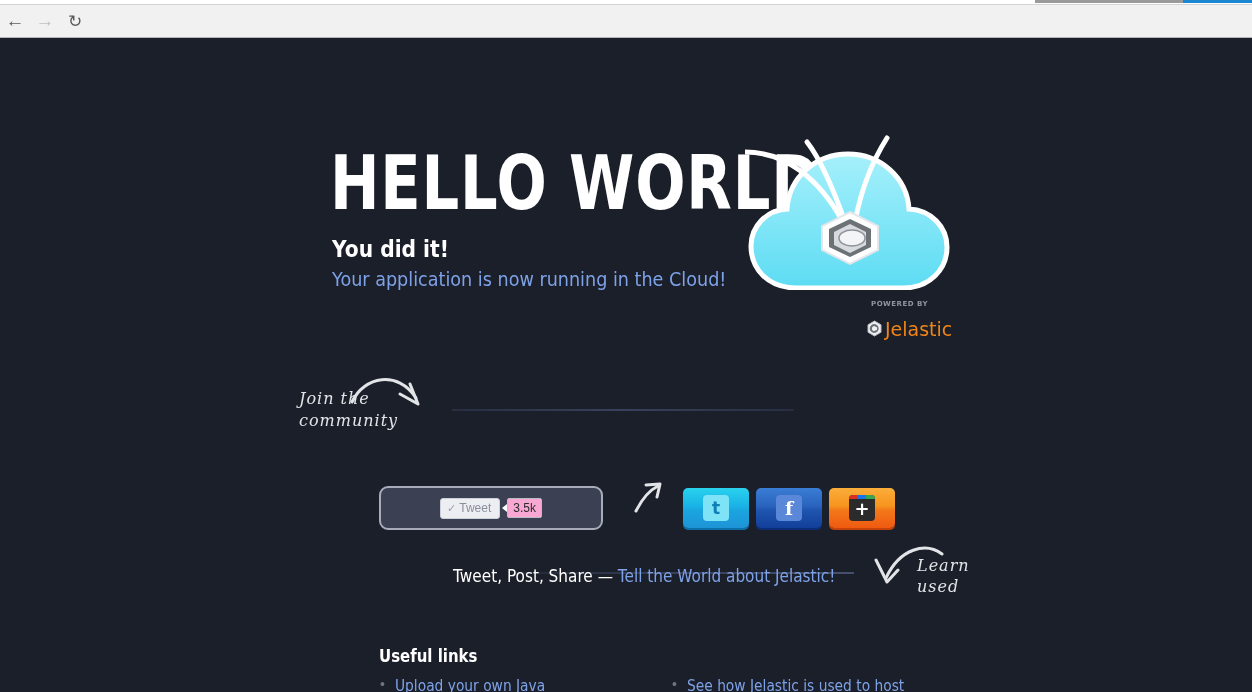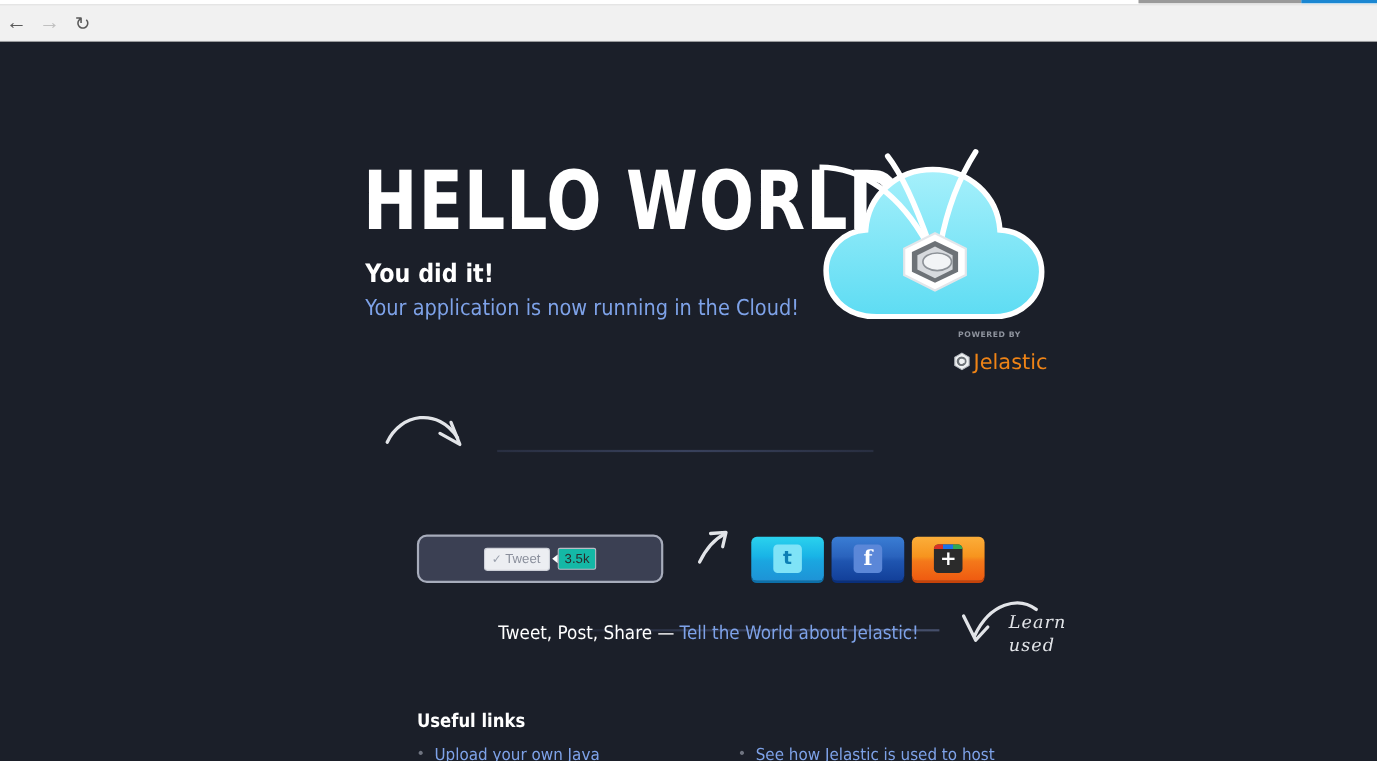--- a/index.html
+++ b/index.html
@@ -265,21 +265,21 @@
   #fb-like-check {
     color: #9aa0ad;
     font-size: 11px;
     margin-right: 3px;
   }
   #fb-like-count-wrap {
     position: relative;
     margin-left: 7px;
   }
   #fb-like-count {
-    background: #14b8a6;
+    background: #f9a8d4;
     border: 1px solid #b9bcc5;
     border-radius: 2px;
     font-size: 12px;
     color: #2b2b2b;
     padding: 2px 5px;
     line-height: 14px;
   }
   #fb-like-count-arrow {
     position: absolute;
     left: -5px; top: 6px;
@@ -465,20 +465,24 @@
       <span id="brand-name">Jelastic</span>
     </div>
   </div>
 
   <div id="join-arrow">
     <svg width="80" height="60" viewBox="0 0 80 60">
       <path d="M2 34 C14 8 48 2 66 30" fill="none" stroke="#e2e4e8" stroke-width="3" stroke-linecap="round"></path>
       <path d="M50 26 L68 36 L60 16" fill="none" stroke="#e2e4e8" stroke-width="3" stroke-linecap="round" stroke-linejoin="round"></path>
     </svg>
   </div>
+  <div id="join-community-label" class="handwriting">
+    <div>Join the</div>
+    <div>community</div>
+  </div>
 
   <div class="divider" id="divider-top"></div>
   <div class="divider" id="divider-bottom"></div>
 
   <div id="fb-like-box">
     <div id="fb-like-button">
       <span id="fb-like-check">✓</span>
       <span>Tweet</span>
     </div>
     <div id="fb-like-count-wrap">

